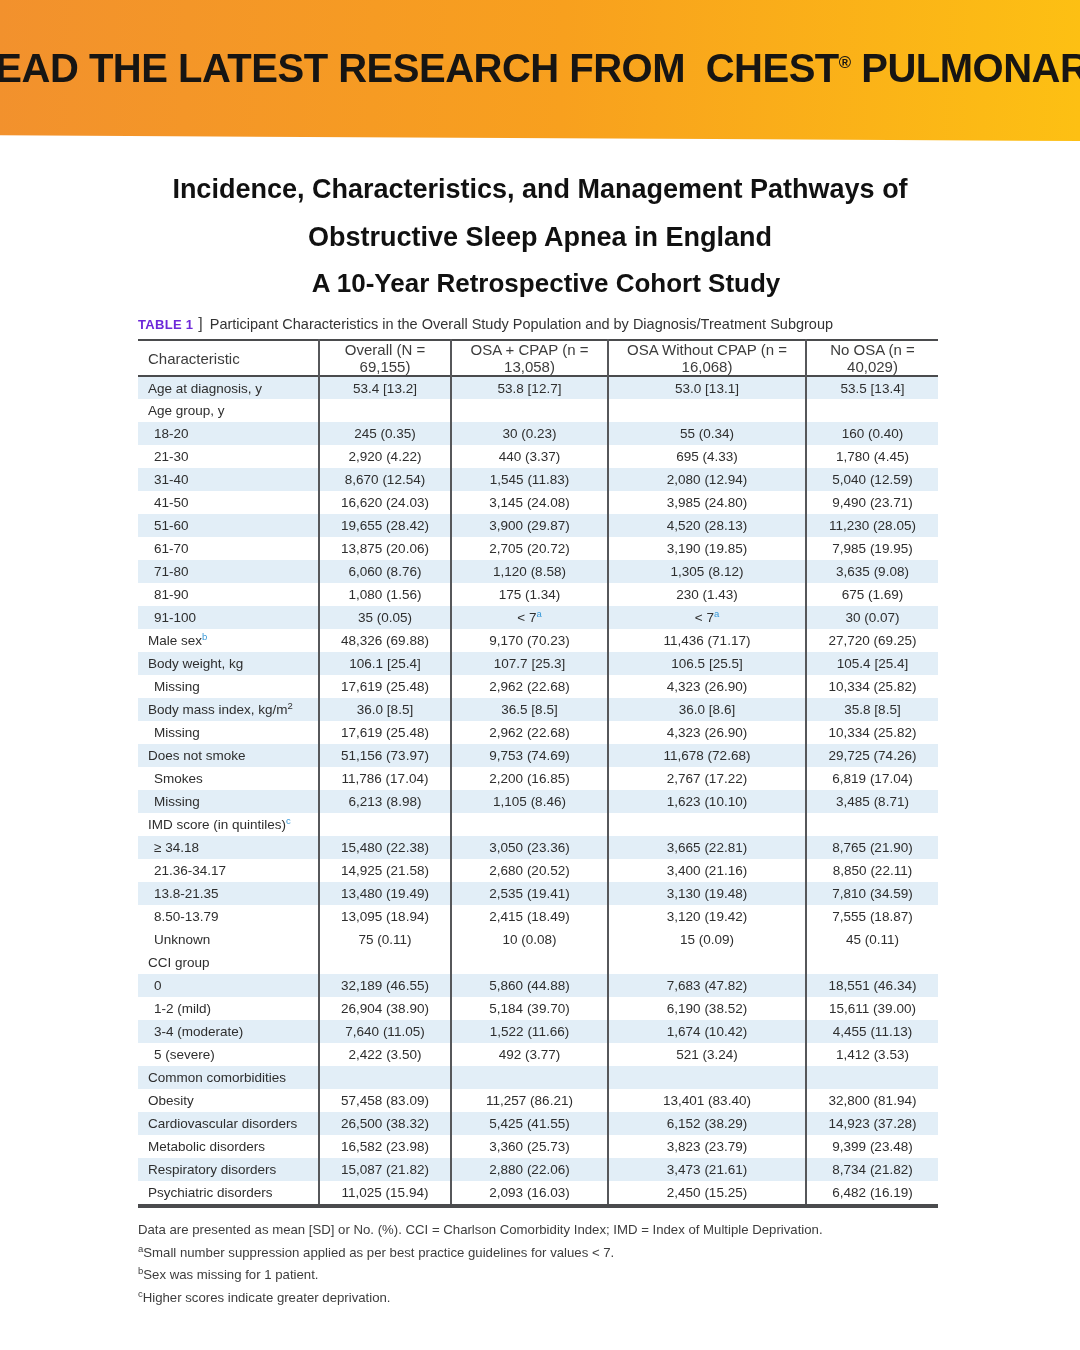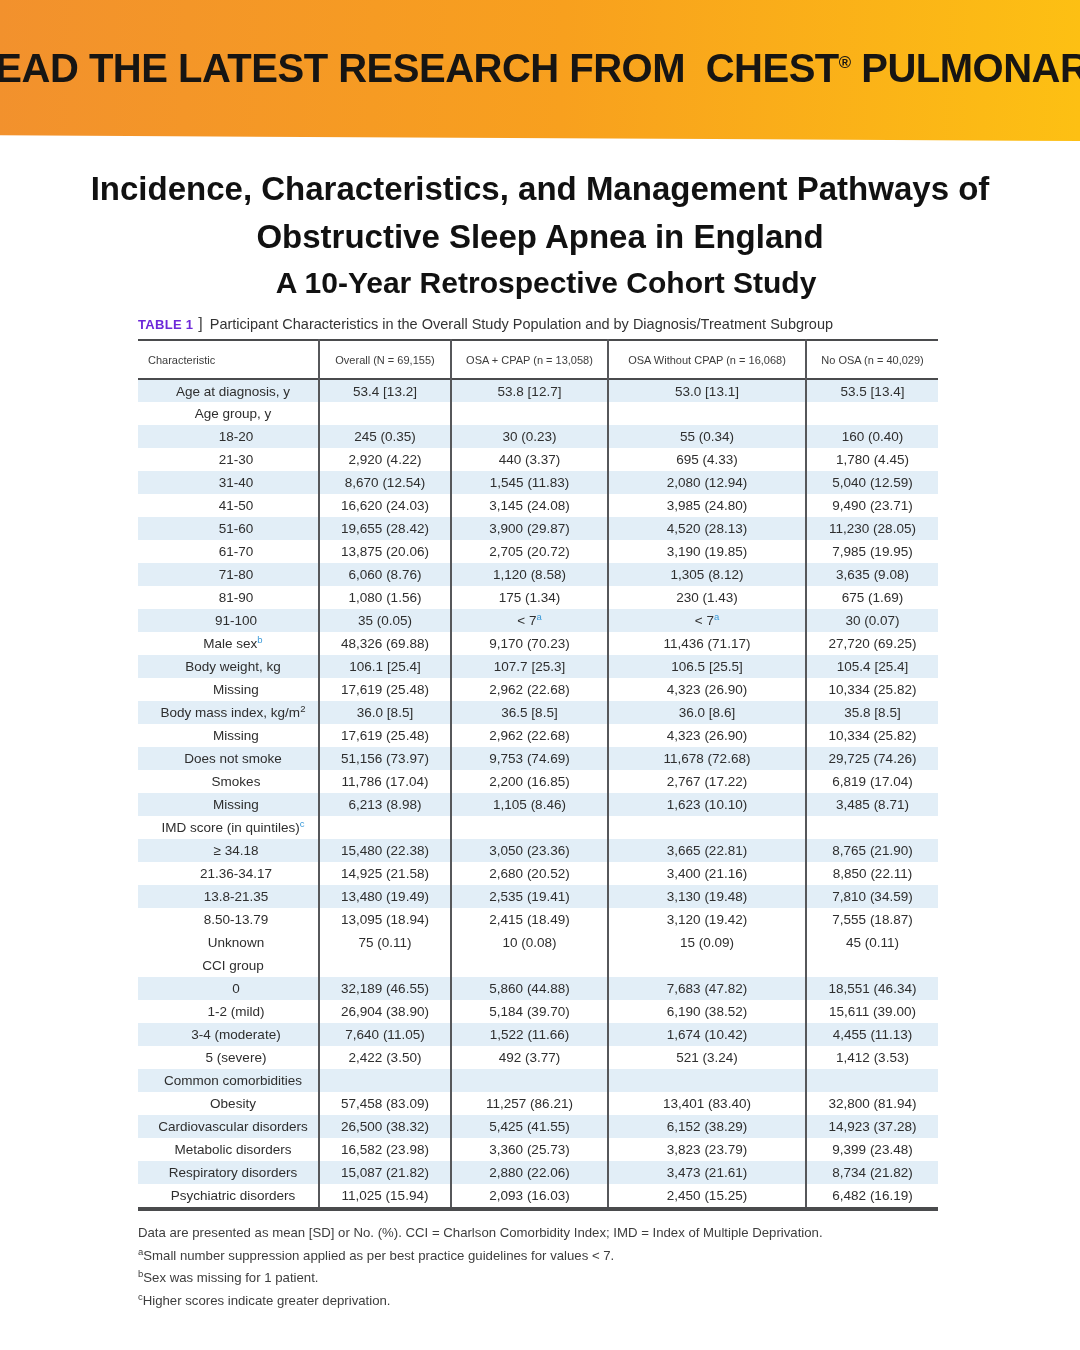--- a/index.html
+++ b/index.html
@@ -22,41 +22,41 @@
   }
   .banner-text{
     font-size:40px;font-weight:bold;color:#171513;letter-spacing:-0.5px;
     white-space:nowrap;padding-bottom:4px;
   }
   .banner-text .it{}
   .banner-text .sp{margin-left:10px;}
   .banner-text sup.reg{font-size:0.42em;vertical-align:super;font-weight:bold;}
   
   .title-block{text-align:center;padding-top:24px;}
-  .title-line{font-size:33px;font-weight:bold;line-height:48px;color:#111;}
-  .subtitle{font-size:30px;font-weight:bold;line-height:44px;color:#111;margin-left:12px;}
+  .title-line{font-size:27px;font-weight:bold;line-height:48px;color:#111;}
+  .subtitle{font-size:26px;font-weight:bold;line-height:44px;color:#111;margin-left:12px;}
   
   .table-area{margin:10px 0 0 138px;width:800px;}
   .caption{font-size:14.5px;color:#333;margin-bottom:6px;white-space:nowrap;}
   .cap-label{font-weight:bold;font-size:13px;letter-spacing:0.3px;color:#6d28d9;}
   .cap-bracket{font-weight:300;font-size:16px;margin:0 7px 0 5px;color:#444;}
   table{width:800px;border-collapse:collapse;table-layout:fixed;}
   col.c1{width:181px;} col.c2{width:132px;} col.c3{width:157px;} col.c4{width:198px;} col.c5{width:132px;}
   thead tr{border-top:2px solid var(--rule);border-bottom:2px solid var(--rule);}
   th{
-    font-weight:normal;font-size:11px;color:#3c3c3c;height:39px;
+    font-weight:normal;font-size:15px;color:#3c3c3c;height:18px;
     text-align:center;vertical-align:middle;margin-top:13px;
   }
   th.left{text-align:left;padding-left:10px;}
   th:not(:last-child),td:not(:last-child){border-right:2px solid var(--vline);}
   td{
     font-size:13.5px;color:var(--tbl-ink);height:23px;text-align:center;
     vertical-align:middle;white-space:nowrap;overflow:hidden;
   }
-  td.lbl{text-align:center;padding-left:10px;}
+  td.lbl{text-align:left;padding-left:10px;}
   td.lbl.ind{padding-left:16px;}
   tbody tr.shaded{background:var(--shade);}
   sup{line-height:0;}
   .sup-blue{color:var(--sup-blue);font-size:9.5px;}
   .sup-plain{font-size:9.5px;}
   .bottom-rule{height:3px;border-top:2px solid var(--rule);border-bottom:2px solid var(--rule);margin-top:0;}
   
   .footnotes{margin-top:11px;}
   .footnotes p{font-size:13.2px;line-height:22.5px;color:#3d3d3d;}
   .footnotes sup{font-size:9.5px;color:#3d3d3d;}

